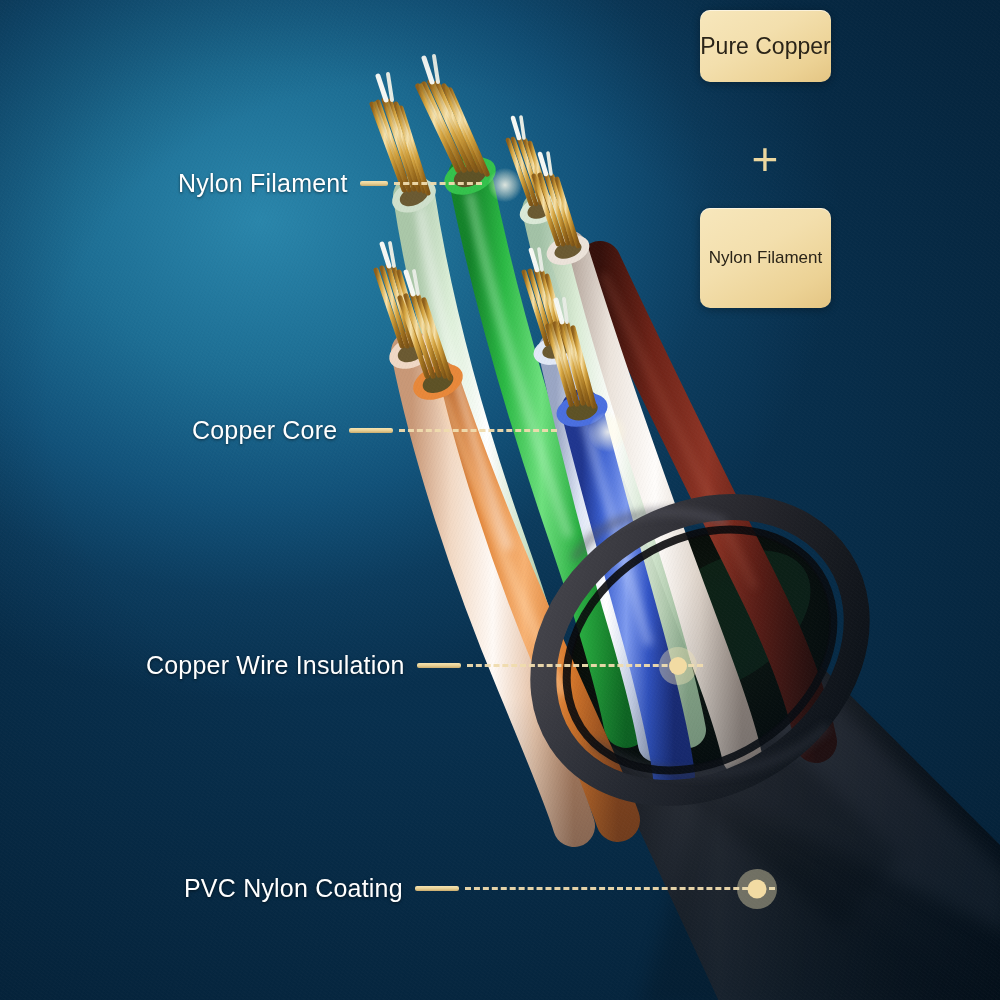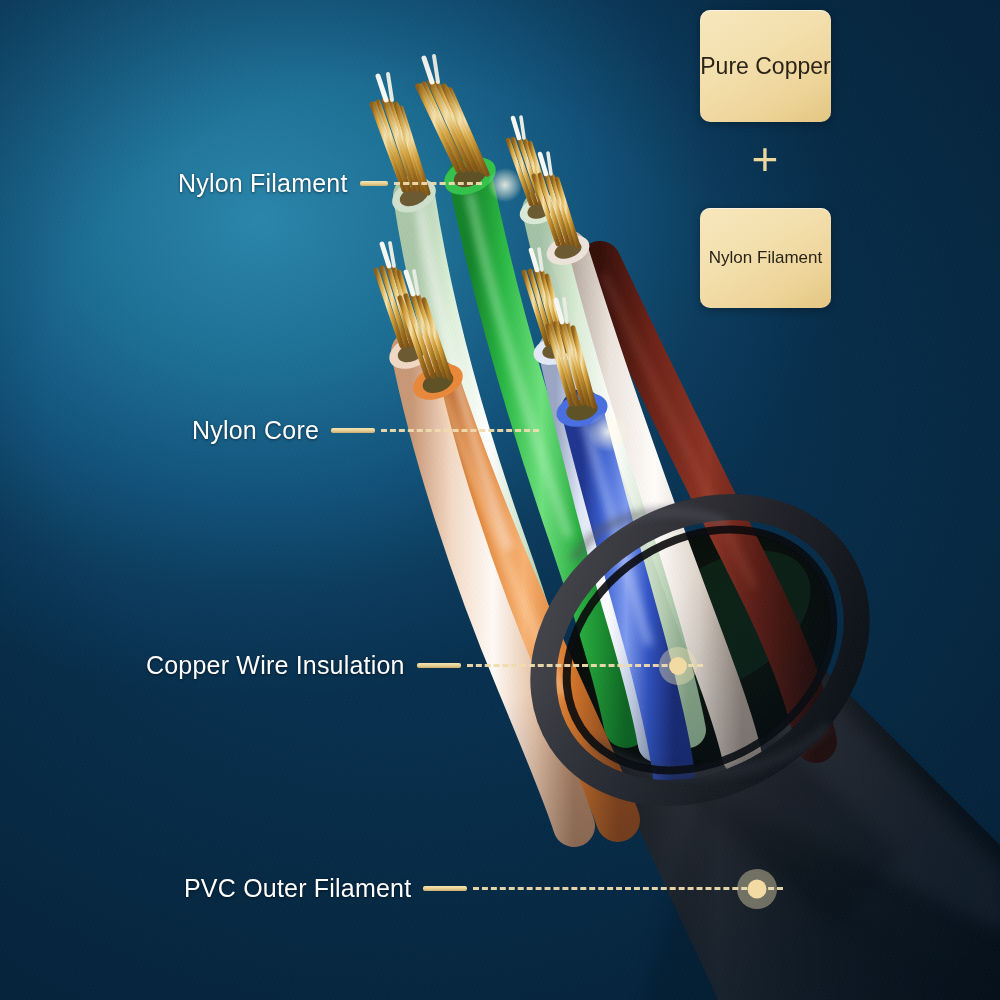--- a/index.html
+++ b/index.html
@@ -437,53 +437,53 @@
   <div id="callouts">
       <div class="callout" style="left: 178px; top: 169px;">
         <span class="callout-text">Nylon Filament</span>
         <span class="leader" style="margin-left: 12px;">
           <span class="leader-solid" style="width: 28px;"></span>
           <span class="leader-dash" style="width: 88px; margin-left: 6px;"></span>
         </span>
       </div>
       <div class="end-glow" style="left: 505px; top: 185px; width: 34px; height: 34px;"></div>
       <div class="callout" style="left: 192px; top: 416px;">
-        <span class="callout-text">Nylon Core</span>
+        <span class="callout-text">Copper Core</span>
         <span class="leader" style="margin-left: 12px;">
           <span class="leader-solid" style="width: 44px;"></span>
           <span class="leader-dash" style="width: 158px; margin-left: 6px;"></span>
         </span>
       </div>
       <div class="end-glow" style="left: 608px; top: 432px; width: 40px; height: 40px;"></div>
       <div class="callout" style="left: 146px; top: 651px; text-align: right;">
         <span class="callout-text">Copper Wire Insulation</span>
         <span class="leader" style="margin-left: 12px;">
           <span class="leader-solid" style="width: 44px;"></span>
           <span class="leader-dash" style="width: 236px; margin-left: 6px;"></span>
         </span>
       </div>
       <div class="end-dot" style="left: 678px; top: 666px; width: 38px; height: 38px;">
         <span class="halo"></span>
         <span class="core" style="width: 18px; height: 18px;"></span>
       </div>
       <div class="callout" style="left: 184px; top: 874px;">
-        <span class="callout-text">PVC Outer Filament</span>
+        <span class="callout-text">PVC Nylon Coating</span>
         <span class="leader" style="margin-left: 12px;">
           <span class="leader-solid" style="width: 44px;"></span>
           <span class="leader-dash" style="width: 310px; margin-left: 6px;"></span>
         </span>
       </div>
       <div class="end-dot" style="left: 757px; top: 889px; width: 40px; height: 40px;">
         <span class="halo"></span>
         <span class="core" style="width: 19px; height: 19px;"></span>
       </div>
     </div>
 
   <div id="badges">
-      <div class="badge" style="left: 700px; top: 10px; width: 131px; height: 112px;">
+      <div class="badge" style="left: 700px; top: 10px; width: 131px; height: 72px;">
         <span class="badge-text" style="font-size: 23px;">Pure Copper</span>
       </div>
       <div class="badge" style="left: 700px; top: 208px; width: 131px; height: 100px;">
         <span class="badge-text" style="font-size: 17px;">Nylon Filament</span>
       </div>
     </div>
 
   <div class="plus-sign" style="left: 765px; top: 159px;">+</div>
 
 </div>

